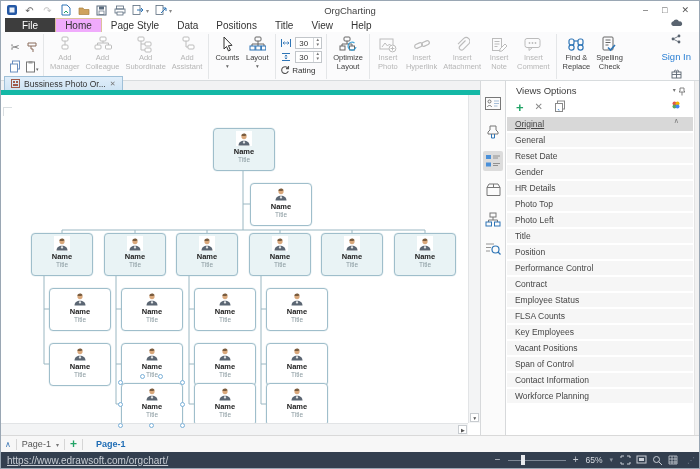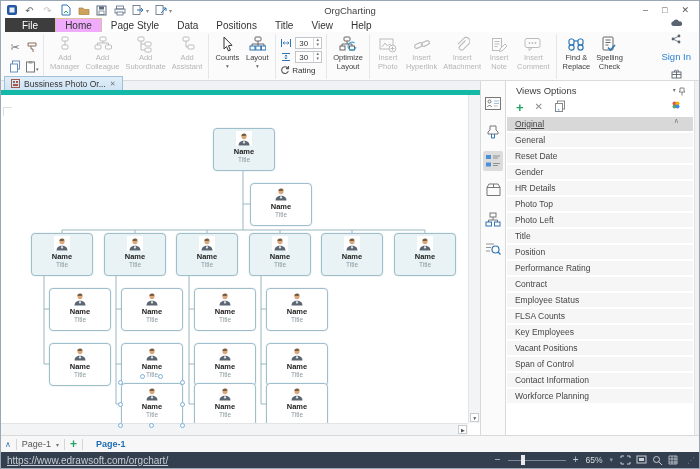--- a/index.html
+++ b/index.html
@@ -790,21 +790,21 @@
       <div class="views-list">
           <div class="vrow sel">Original</div>
           <div class="vrow">General</div>
           <div class="vrow">Reset Date</div>
           <div class="vrow">Gender</div>
           <div class="vrow">HR Details</div>
           <div class="vrow">Photo Top</div>
           <div class="vrow">Photo Left</div>
           <div class="vrow">Title</div>
           <div class="vrow">Position</div>
-          <div class="vrow">Performance Rating</div>
+          <div class="vrow">Performance Control</div>
           <div class="vrow">Contract</div>
           <div class="vrow">Employee Status</div>
           <div class="vrow">FLSA Counts</div>
           <div class="vrow">Key Employees</div>
           <div class="vrow">Vacant Positions</div>
           <div class="vrow">Span of Control</div>
           <div class="vrow">Contact Information</div>
           <div class="vrow">Workforce Planning</div>
         </div>
     </div>

